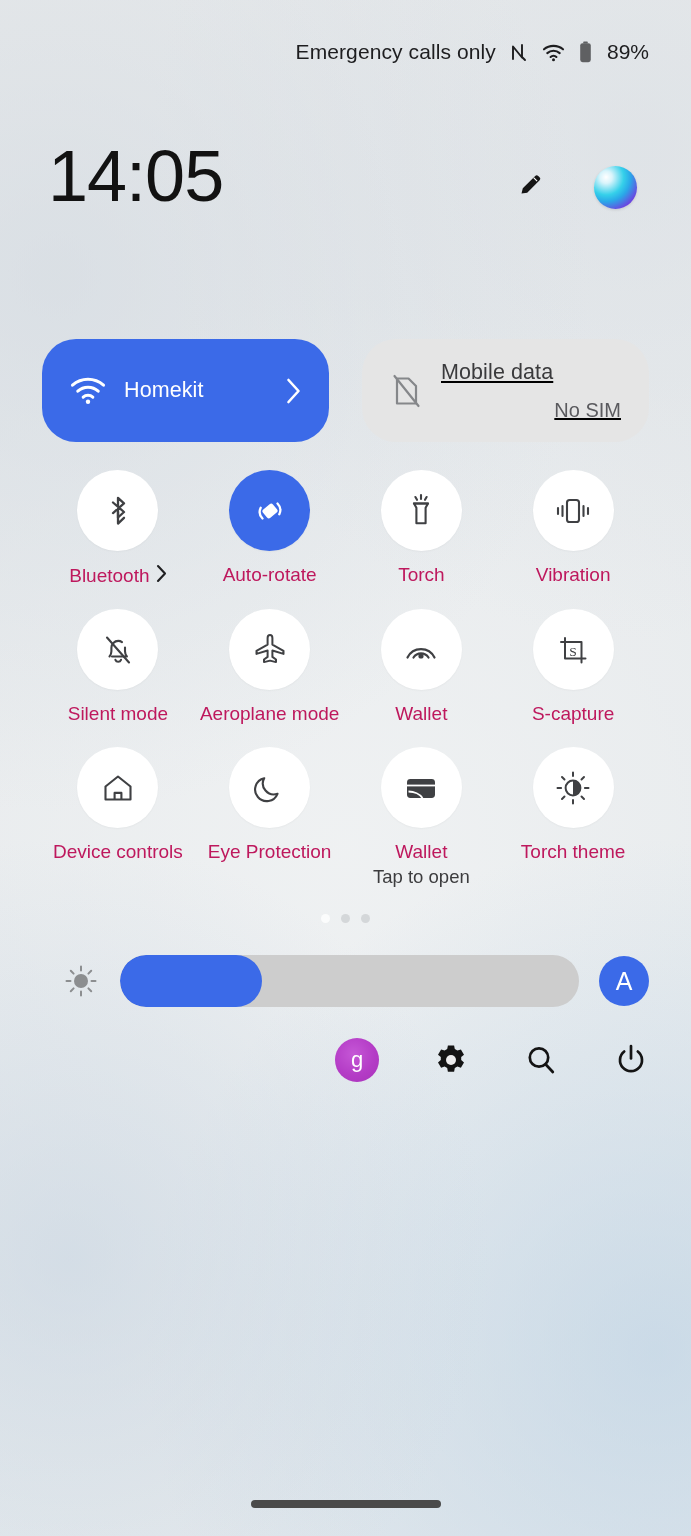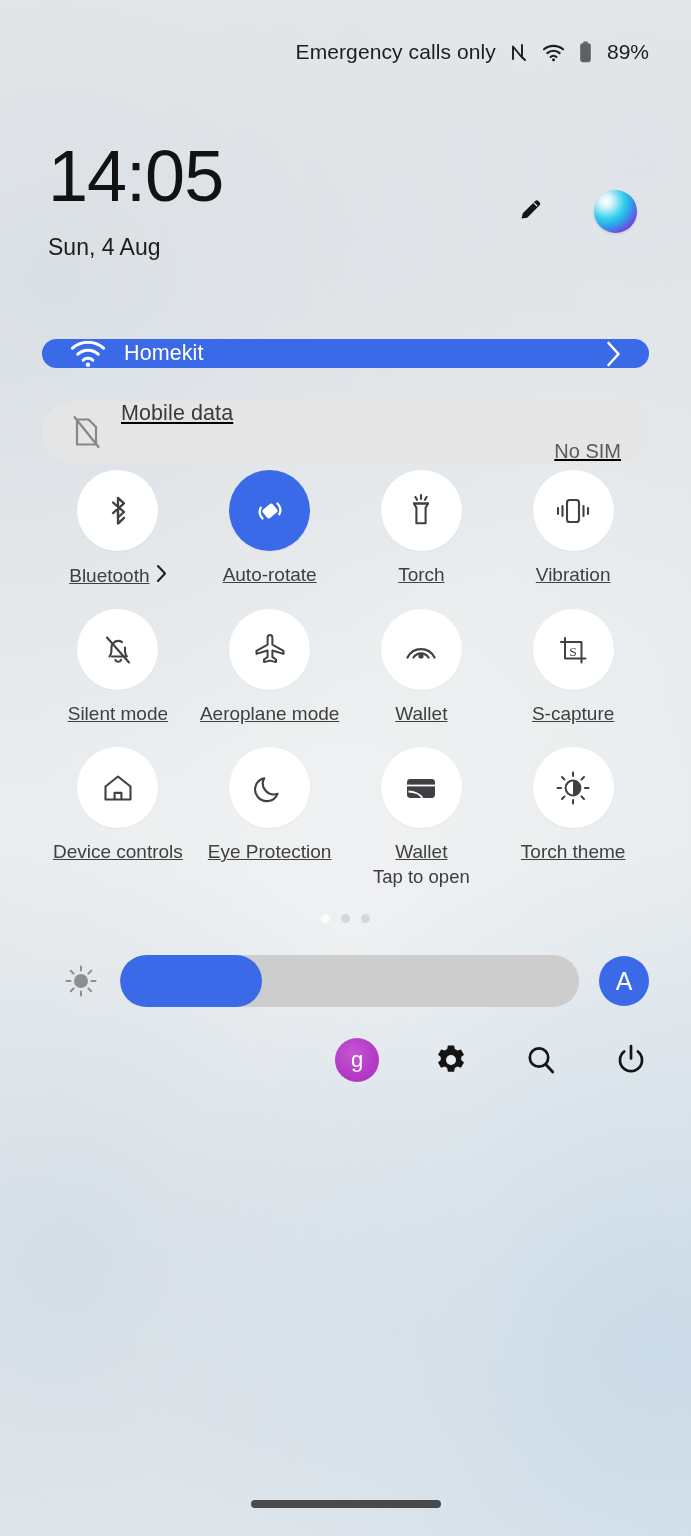--- a/index.html
+++ b/index.html
@@ -41,21 +41,21 @@
   .bixby-orb {
     width: 43px; height: 43px; border-radius: 50%;
     background:
       radial-gradient(circle at 28% 26%, #ffffff 0%, #d9f4fb 14%, #35d0ea 40%, #2aa8e8 55%, #6b46e0 78%, #7b3fe4 100%);
     box-shadow: 0 1px 3px rgba(0,0,0,0.12);
   }
 
   
   .big-tiles {
     position: absolute; top: 339px; left: 42px; right: 42px;
-    display: flex; gap: 33px; flex-direction: column;
+    display: flex; gap: 33px;
   }
   .big-tile {
     flex: 1; height: 103px; border-radius: 34px;
     display: flex; align-items: center; gap: 18px;
     padding: 0 28px;
   }
   .big-tile.on { background: #3B6AE8; }
   .big-tile.off { background: #e5e5e5; text-decoration: underline; }
   .bt-icon { flex: 0 0 auto; display: flex; align-items: center; justify-content: center; }
   .bt-labels { flex: 1; min-width: 0; }
@@ -72,21 +72,21 @@
   }
   .cell { display: flex; flex-direction: column; align-items: center; }
   .cell-circle {
     width: 81px; height: 81px; border-radius: 50%;
     background: #ffffff;
     display: flex; align-items: center; justify-content: center;
     box-shadow: 0 1px 2px rgba(0,0,0,0.035);
   }
   .cell-circle.on { background: #3B6AE8; }
   .cell-label-row { display: flex; align-items: center; gap: 6px; margin-top: 13px; }
-  .cell-label { font-size: 19px; color: #404040; white-space: nowrap; text-decoration: underline; }
+  .cell-label { font-size: 19px; color: #be185d; white-space: nowrap; }
   .cell-sub { font-size: 18.5px; color: #3c3c3e; margin-top: 3px; white-space: nowrap; }
 
   
   .dots {
     position: absolute; top: 914px; left: 0; right: 0;
     display: flex; justify-content: center; gap: 11px;
   }
   .dot { width: 9px; height: 9px; border-radius: 50%; background: #d4d7d9; }
   .dot.active { background: #fbfcfc; }
 
@@ -153,21 +153,20 @@
       <rect x="4.2" y="0.6" width="4.6" height="2" rx="0.8" fill="#5f6062"></rect>
       <rect x="1.2" y="2.2" width="10.6" height="19" rx="2.4" fill="#5f6062"></rect>
     </svg>
   </span>
   <span class="battery-pct">89%</span>
 </div>
 
 <div class="clock-row">
   <div>
     <div class="clock-time">14:05</div>
-    <div class="clock-date">Sun, 4 Aug</div>
   </div>
   <div class="header-actions">
     <span>
       <svg width="30" height="30" viewBox="0 0 30 30">
         <path d="M5.5 23.5l1.3-5.2L19.2 5.9a2.1 2.1 0 0 1 3 0l1.4 1.4a2.1 2.1 0 0 1 0 3L11.2 22.7z" fill="#151515"></path>
         <path d="M17.6 7.6l3.5 3.5" stroke="#ffffff" stroke-width="1.2"></path>
       </svg>
     </span>
     <span class="bixby-orb"></span>
   </div>

